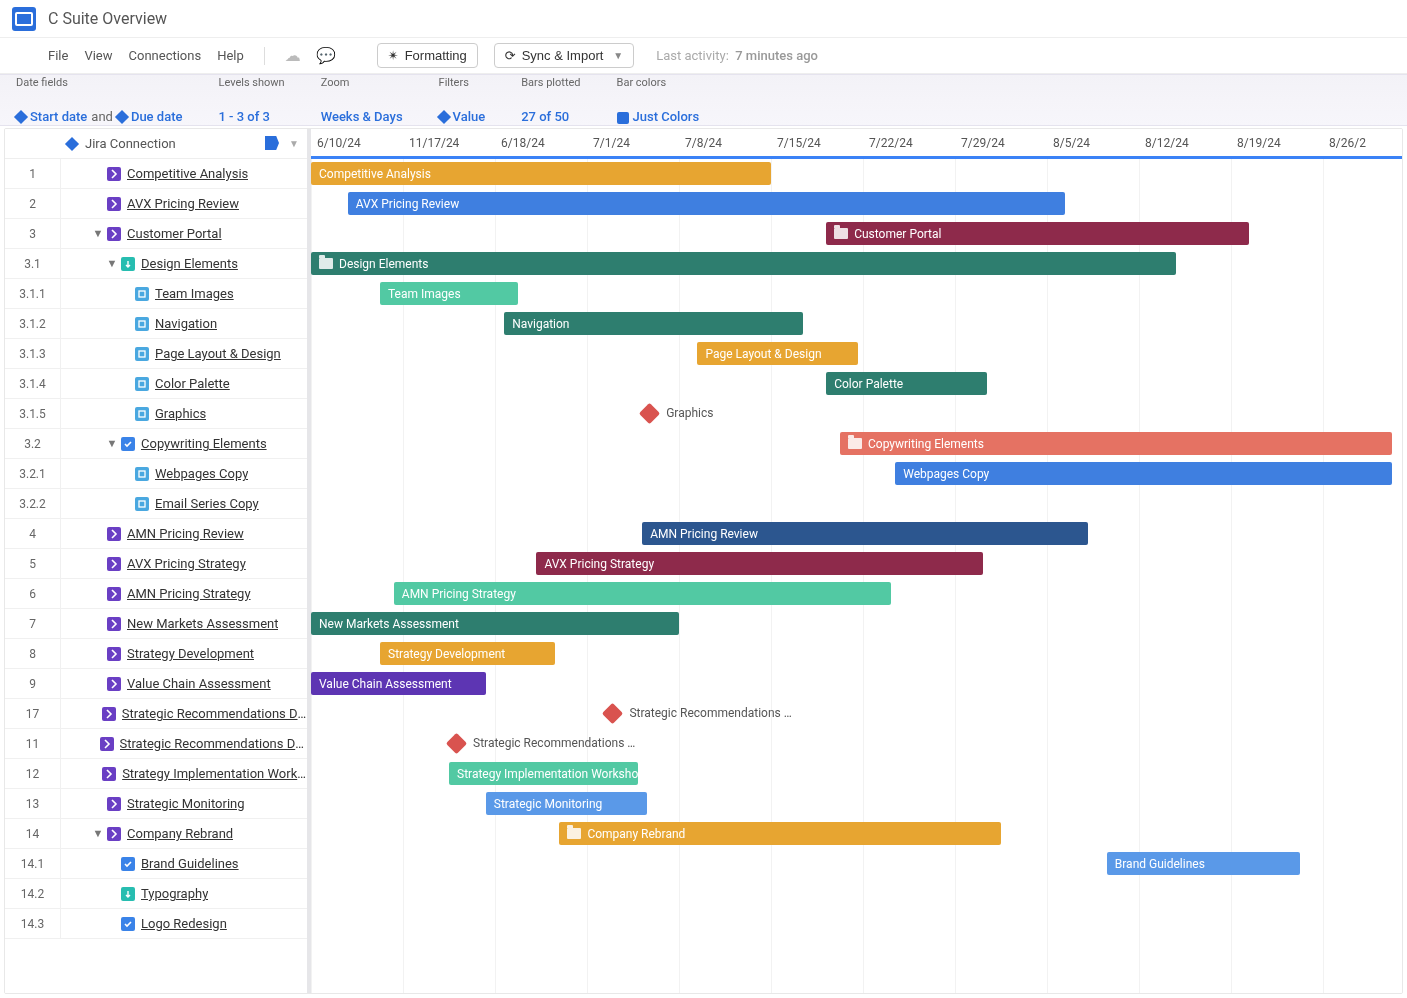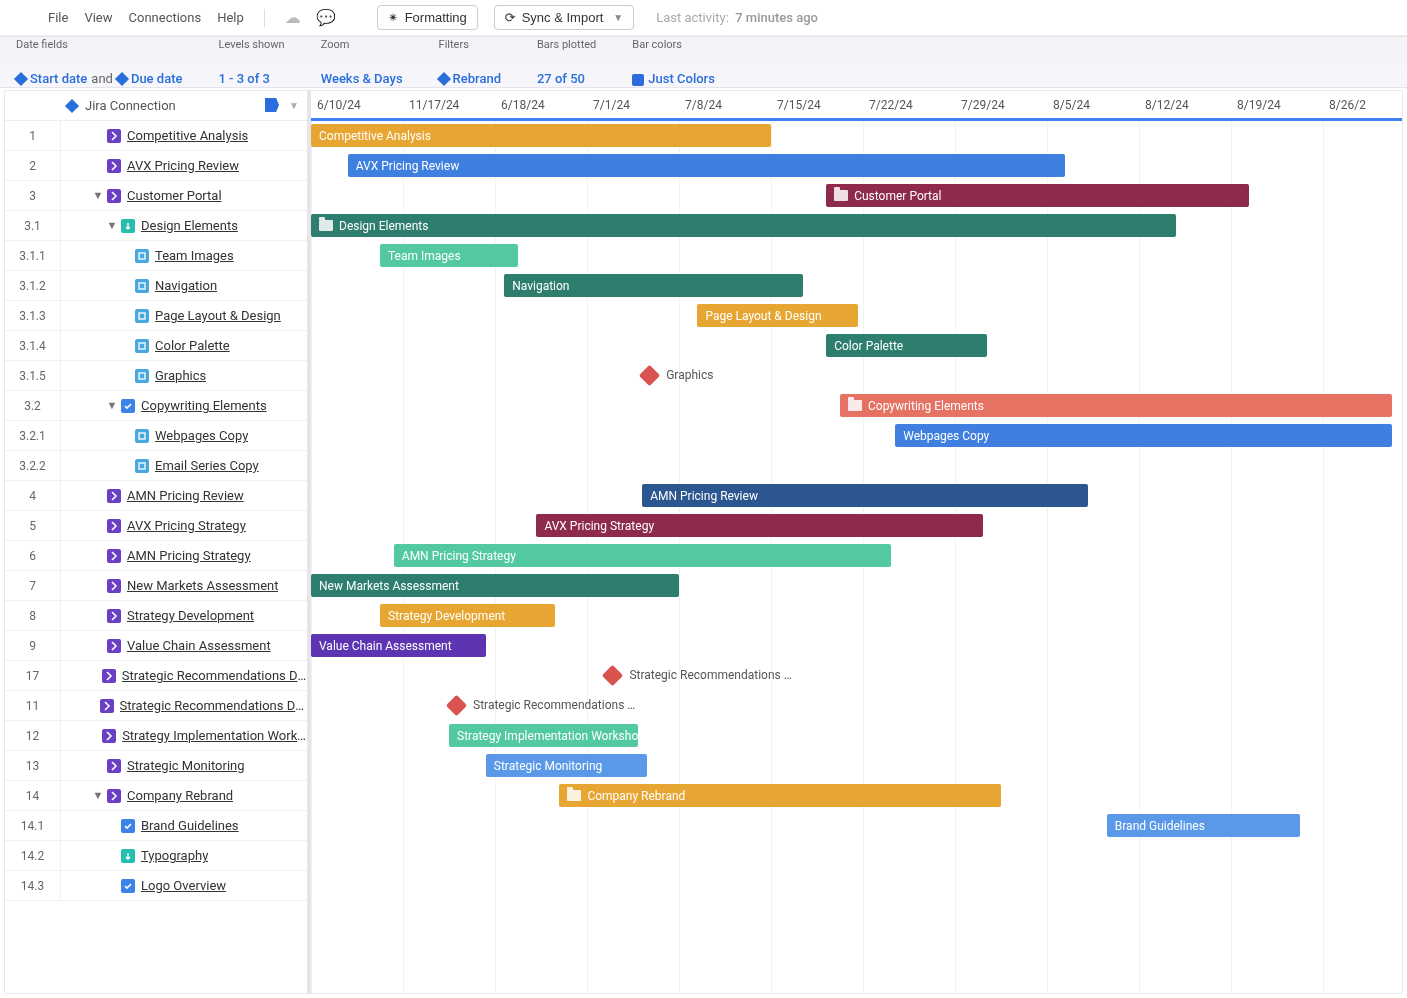--- a/index.html
+++ b/index.html
@@ -65,20 +65,24 @@
 .milelabel { position:absolute; top:7px; font-size:12px; color:#555; white-space:nowrap; max-width:170px; overflow:hidden; text-overflow:ellipsis; }
 
 .folder-icon { width:14px; height:11px; background: currentColor; position:relative; border-radius:1px; opacity:0.85; }
 .folder-icon::before { content:""; position:absolute; top:-3px; left:0; width:6px; height:3px; background:currentColor; border-radius:1px 1px 0 0; }
 
 </style>
 </head>
 <body>
 <div class="app">
 
+<div class="titlebar">
+  <div class="logo"></div>
+  <div class="title">C Suite Overview</div>
+</div>
 
 <div class="menubar">
   <span class="menubar-item">File</span>
   <span class="menubar-item">View</span>
   <span class="menubar-item">Connections</span>
   <span class="menubar-item">Help</span>
   <span class="sep"></span>
   <span class="ico-cloud">☁</span>
   <span class="ico-chat">💬</span>
   <span style="width:8px"></span>
@@ -112,21 +116,21 @@
     <div class="setval">1 - 3 of 3</div>
   </div>
   <div class="setgrp">
     <div class="setlbl">Zoom</div>
     <div class="setval">Weeks &amp; Days</div>
   </div>
   <div class="setgrp">
     <div class="setlbl">Filters</div>
     <div class="setval">
       <span class="diamond"></span>
-      <span>Rebrand</span>
+      <span>Value</span>
     </div>
   </div>
   <div class="setgrp">
     <div class="setlbl">Bars plotted</div>
     <div class="setval">27 of 50</div>
   </div>
   <div class="setgrp">
     <div class="setlbl">Bar colors</div>
     <div class="setval">
       <span class="swatch"></span>
@@ -446,21 +450,21 @@
           </div>
           <div class="row">
             <div class="rownum">14.3</div>
             <div class="rowlabel">
               <span class="spacer" style="width: 54px;"></span>
               <span class="iconsq bluechk">
                 <svg viewBox="0 0 10 10">
                   <path d="M2 5 L4 7 L8 3" stroke="#fff" stroke-width="1.6" fill="none"></path>
                 </svg>
               </span>
-              <span class="link">Logo Overview</span>
+              <span class="link">Logo Redesign</span>
             </div>
           </div>
         </div>
   </div>
   <div class="gantt">
     <div class="ganthdr" id="ganthdr">
           <div class="datelbl" style="left: 6px;">6/10/24</div>
           <div class="datelbl" style="left: 98px;">11/17/24</div>
           <div class="datelbl" style="left: 190px;">6/18/24</div>
           <div class="datelbl" style="left: 282px;">7/1/24</div>

